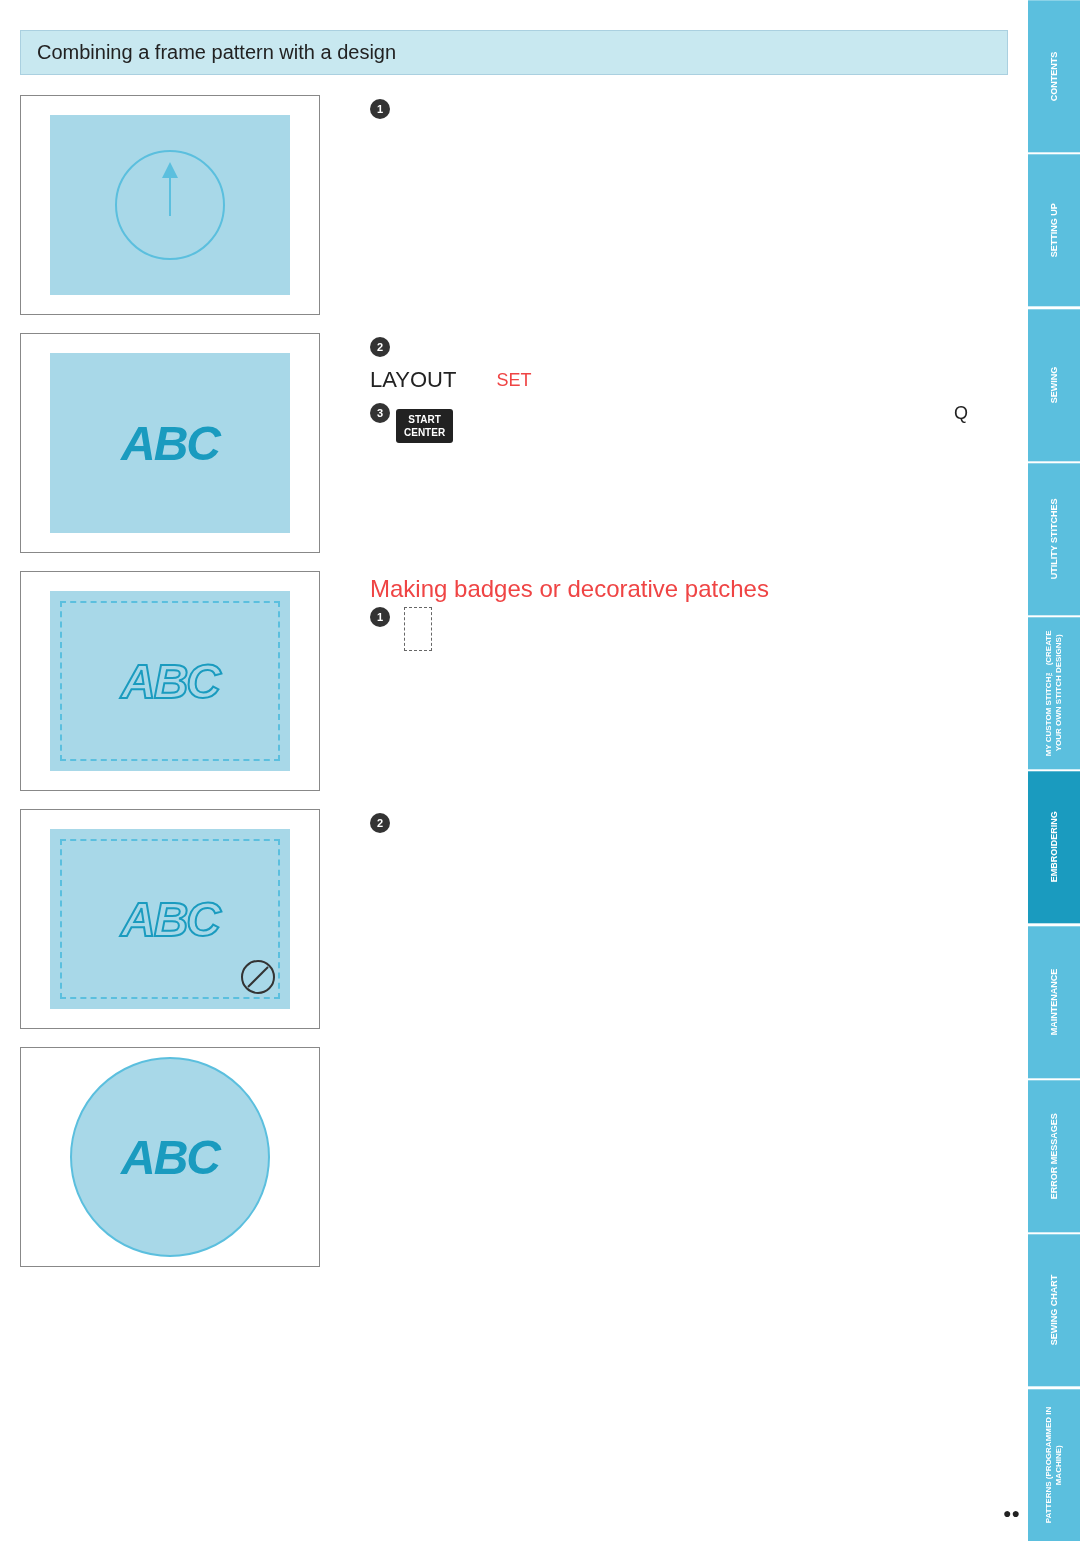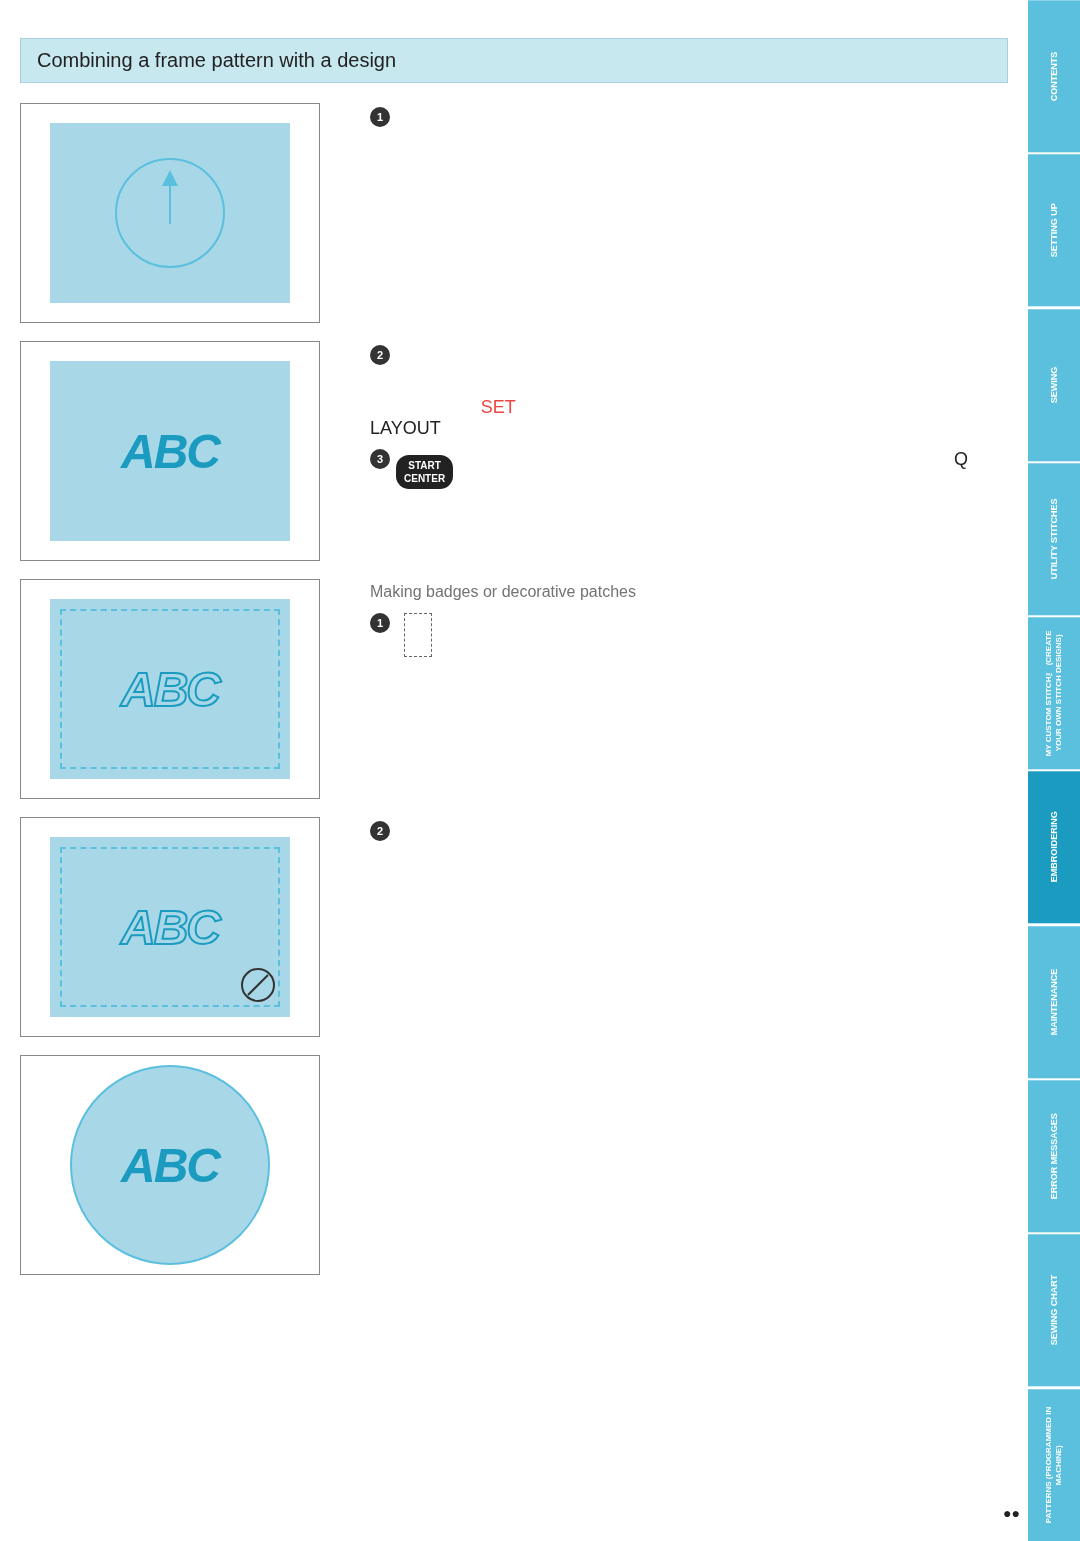--- a/index.html
+++ b/index.html
@@ -44,21 +44,21 @@
       background: #1a9bbf;
     }
 
     
     .main-content {
       position: absolute;
       left: 0;
       top: 0;
       width: 1028px;
       height: 1541px;
-      padding: 38px 20px;
+      padding: 30px 20px;
     }
 
     
     .title-bar {
       background: #c8e8f0;
       border: 1px solid #aad0e0;
       padding: 10px 16px;
       font-size: 20px;
       color: #222;
       margin-bottom: 20px;
@@ -203,55 +203,54 @@
     }
 
     .layout-set-row {
       display: flex;
       align-items: center;
       gap: 40px;
       margin: 10px 0;
     }
 
     .layout-label {
-      font-size: 18px;
+      font-size: 22px;
       font-weight: normal;
       color: #222;
-      margin-top: 43px;
     }
 
     .set-label {
       font-size: 18px;
       font-weight: normal;
       color: #ef4444;
     }
 
     .start-center-btn {
       background: #222;
       color: #fff;
       font-size: 10px;
       font-weight: bold;
       padding: 4px 8px;
-      border-radius: 13px;
+      border-radius: 3px;
       display: inline-block;
       line-height: 1.3;
       text-align: center;
     }
 
     .q-label {
       font-size: 18px;
       color: #222;
       position: absolute;
       right: 20px;
     }
 
     .section-title {
-      font-size: 16px;
-      color: #737373;
-      margin-bottom: 12px;
+      font-size: 24px;
+      color: #ef4444;
+      margin-bottom: 4px;
     }
 
     
     .small-rect-icon {
       width: 28px;
       height: 44px;
       border: 1px dashed #666;
       display: inline-block;
       margin-left: 8px;
     }

